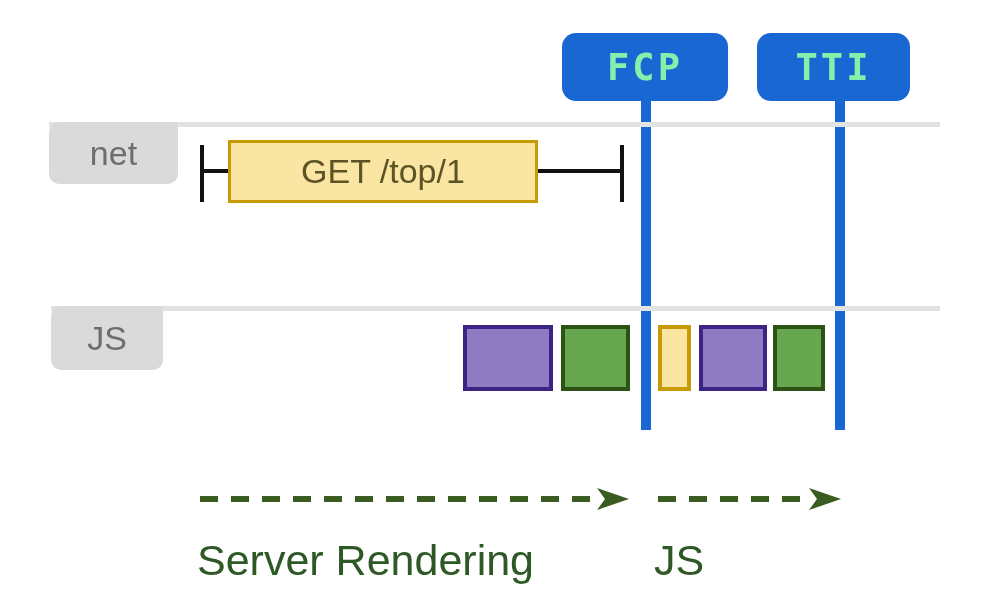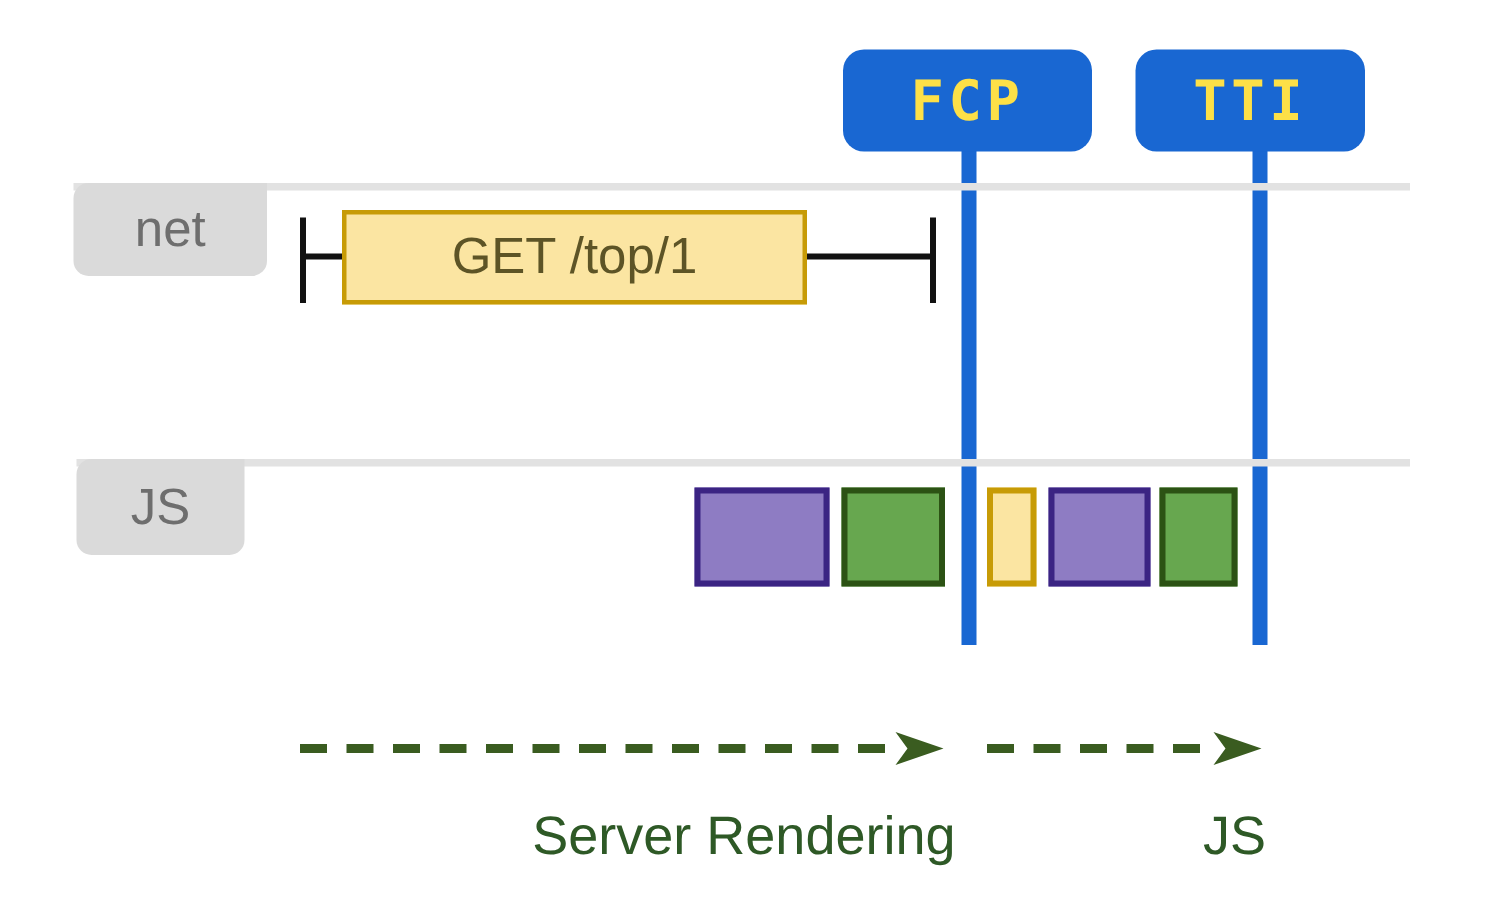--- a/index.html
+++ b/index.html
@@ -10,21 +10,21 @@
     background: #ffffff;
     overflow: hidden;
     font-family: "Liberation Sans", sans-serif;
   }
   .abs { position: absolute; box-sizing: border-box; }
 
   
   .metric-badge {
     display: flex; align-items: center; justify-content: center;
     background: var(--blue);
-    color: #fde047;
+    color: #86efac;
     border-radius: 14px;
     font-family: "DejaVu Sans Mono", monospace;
     font-weight: bold;
     font-size: 37px;
     letter-spacing: 3px;
   }
   #badge-fcp { left: 562px; top: 33px; width: 166px; height: 68px; }
   #badge-tti { left: 757px; top: 33px; width: 153px; height: 68px; }
 
   
@@ -68,22 +68,22 @@
   .js-block.purple { background: var(--purple-fill); border-color: var(--purple-border); }
   .js-block.green  { background: var(--green-fill);  border-color: var(--green-border); }
   .js-block.yellow { background: var(--yellow-fill); border-color: var(--yellow-border); }
 
   
   .phase-arrow { overflow: visible; }
   #arrow-server { left: 196px; top: 486px; width: 436px; height: 26px; }
   #arrow-js     { left: 654px; top: 486px; width: 190px; height: 26px; }
   .phase-label {
     color: var(--phase-text);
-    font-size: 36px;
-    text-align: right;
+    font-size: 43px;
+    text-align: left;
   }
   #phase-label-server { left: 197px; top: 536px; width: 440px; }
   #phase-label-js     { left: 654px; top: 536px; width: 190px; }
 </style>
 </head>
 <body>
 
 <div id="canvas">
 
   <div class="abs metric-line" id="line-fcp"></div>

